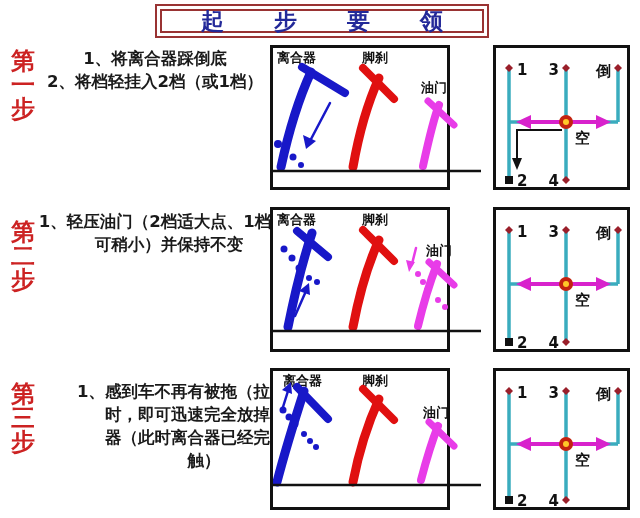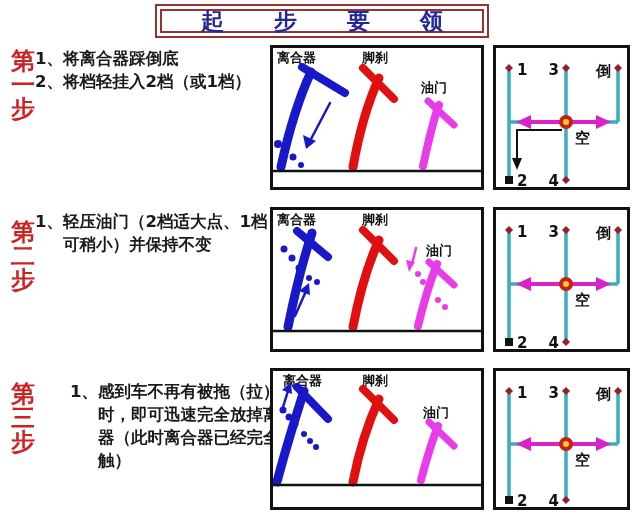--- a/index.html
+++ b/index.html
@@ -8,25 +8,25 @@
   .abs{position:absolute;}
   
   .title-box{left:155px;top:4px;width:334px;height:34px;border:2px solid #993333;padding:3px;box-sizing:border-box;background:#fff;}
   .title-inner{width:100%;height:100%;border:2px solid #993333;box-sizing:border-box;
                display:flex;align-items:center;justify-content:space-around;padding:0 14px;}
   .title-inner span{font-size:23px;font-weight:bold;color:#232999;font-family:"DejaVu Serif",serif;}
   
   .step-label{left:7px;width:32px;color:#cc2222;font-size:24px;font-weight:bold;line-height:24px;text-align:center;}
   
   .instr-block{left:35px;width:240px;color:#1a1a1a;font-weight:bold;font-size:16.5px;line-height:23px;}
-  .instr{padding-left:28px;text-indent:-28px;}
+  .instr{padding-left:28px;text-indent:-28px;text-align:center;}
   .instr .num{display:inline;}
   
   .panel{border:3px solid #111;background:#fff;box-sizing:border-box;}
-  .pedal-panel{left:270px;width:214px;}
+  .pedal-panel{left:270px;width:180px;}
   .gear-panel{left:493px;width:137px;}
   svg{display:block;}
   svg text{font-family:"DejaVu Sans",sans-serif;font-weight:bold;}
 </style>
 </head>
 <body>
 
 <div class="abs title-box">
   <div class="title-inner">
     <span>起</span>

